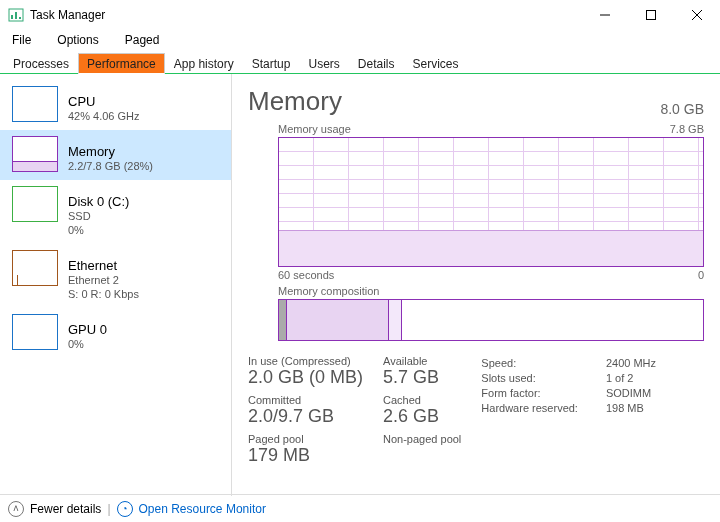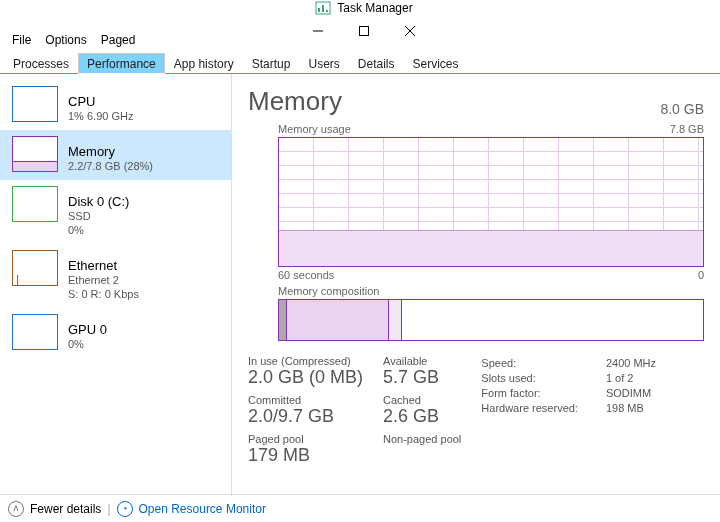--- a/index.html
+++ b/index.html
@@ -1,26 +1,26 @@
 <!DOCTYPE html>
 <html><head>
 <meta charset="utf-8">
 <style>
   * { box-sizing: border-box; margin: 0; padding: 0; }
   body { font-family: "Segoe UI", sans-serif; font-size: 12px; color: #000; background: #fff; width: 720px; height: 522px; overflow: hidden; position: relative; }
-  .titlebar { display: flex; align-items: center; justify-content: space-between; height: 30px; padding-left: 8px; flex-direction: column; }
+  .titlebar { display: flex; align-items: center; justify-content: space-between; height: 30px; padding-left: 8px; }
   .titlebar-left { display: flex; align-items: center; gap: 6px; }
   .titlebar-icon svg { width: 16px; height: 16px; display: block; }
   .win-controls { display: flex; }
   .win-btn { width: 46px; height: 30px; display: flex; align-items: center; justify-content: center; }
-  .menubar { display: flex; gap: 2px; padding: 0 6px; height: 20px; align-items: center; }
+  .menubar { display: flex; gap: 14px; padding: 0 6px; height: 20px; align-items: center; }
   .menubar span { padding: 2px 6px; }
   .tabs { display: flex; border-bottom: 1px solid #22c55e; padding-left: 4px; margin-top: 2px; height: 22px; }
   .tab { padding: 3px 8px; font-size: 12px; color: #222; border: 1px solid transparent; position: relative; top: 1px; }
-  .tab.active { border: 1px solid #ccc; border-bottom: 1px solid #fff; background: #7dd3fc; }
+  .tab.active { border: 1px solid #ccc; border-bottom: 1px solid #fff; background: #f97316; }
   .content { display: flex; height: calc(100% - 30px - 20px - 22px - 28px); }
   .sidebar { width: 232px; border-right: 1px solid #ddd; padding-top: 6px; overflow: hidden; }
   .side-item { display: flex; gap: 10px; padding: 6px 8px 6px 12px; align-items: flex-start; }
   .side-item.selected { background: #cce8ff; }
   .side-graph { width: 46px; height: 36px; border: 1px solid; position: relative; background: #fff; flex-shrink: 0; }
   .side-item .labels { display: flex; flex-direction: column; line-height: 1.25; margin-top: 8px; }
   .side-item .title { font-size: 13px; }
   .side-item .sub { font-size: 11px; color: #555; }
   .cpu-c { border-color:#1a73c8 !important; }
   .mem-c { border-color:#8b2fb5 !important; }
@@ -105,21 +105,21 @@
   <div class="tab">Details</div>
   <div class="tab">Services</div>
 </div>
 
 <div class="content">
   <div class="sidebar">
     <div class="side-item">
       <div class="side-graph cpu-c"></div>
       <div class="labels">
         <span class="title">CPU</span>
-        <span class="sub">1% 6.90 GHz</span>
+        <span class="sub">42% 4.06 GHz</span>
       </div>
     </div>
     <div class="side-item selected">
       <div class="side-graph mem-c">
           <div style="position:absolute;bottom:0;left:0;right:0;height:28%;background:#e8d4f2;border-top:1px solid #8b2fb5"></div>
         </div>
       <div class="labels">
         <span class="title">Memory</span>
         <span class="sub">2.2/7.8 GB (28%)</span>
       </div>

